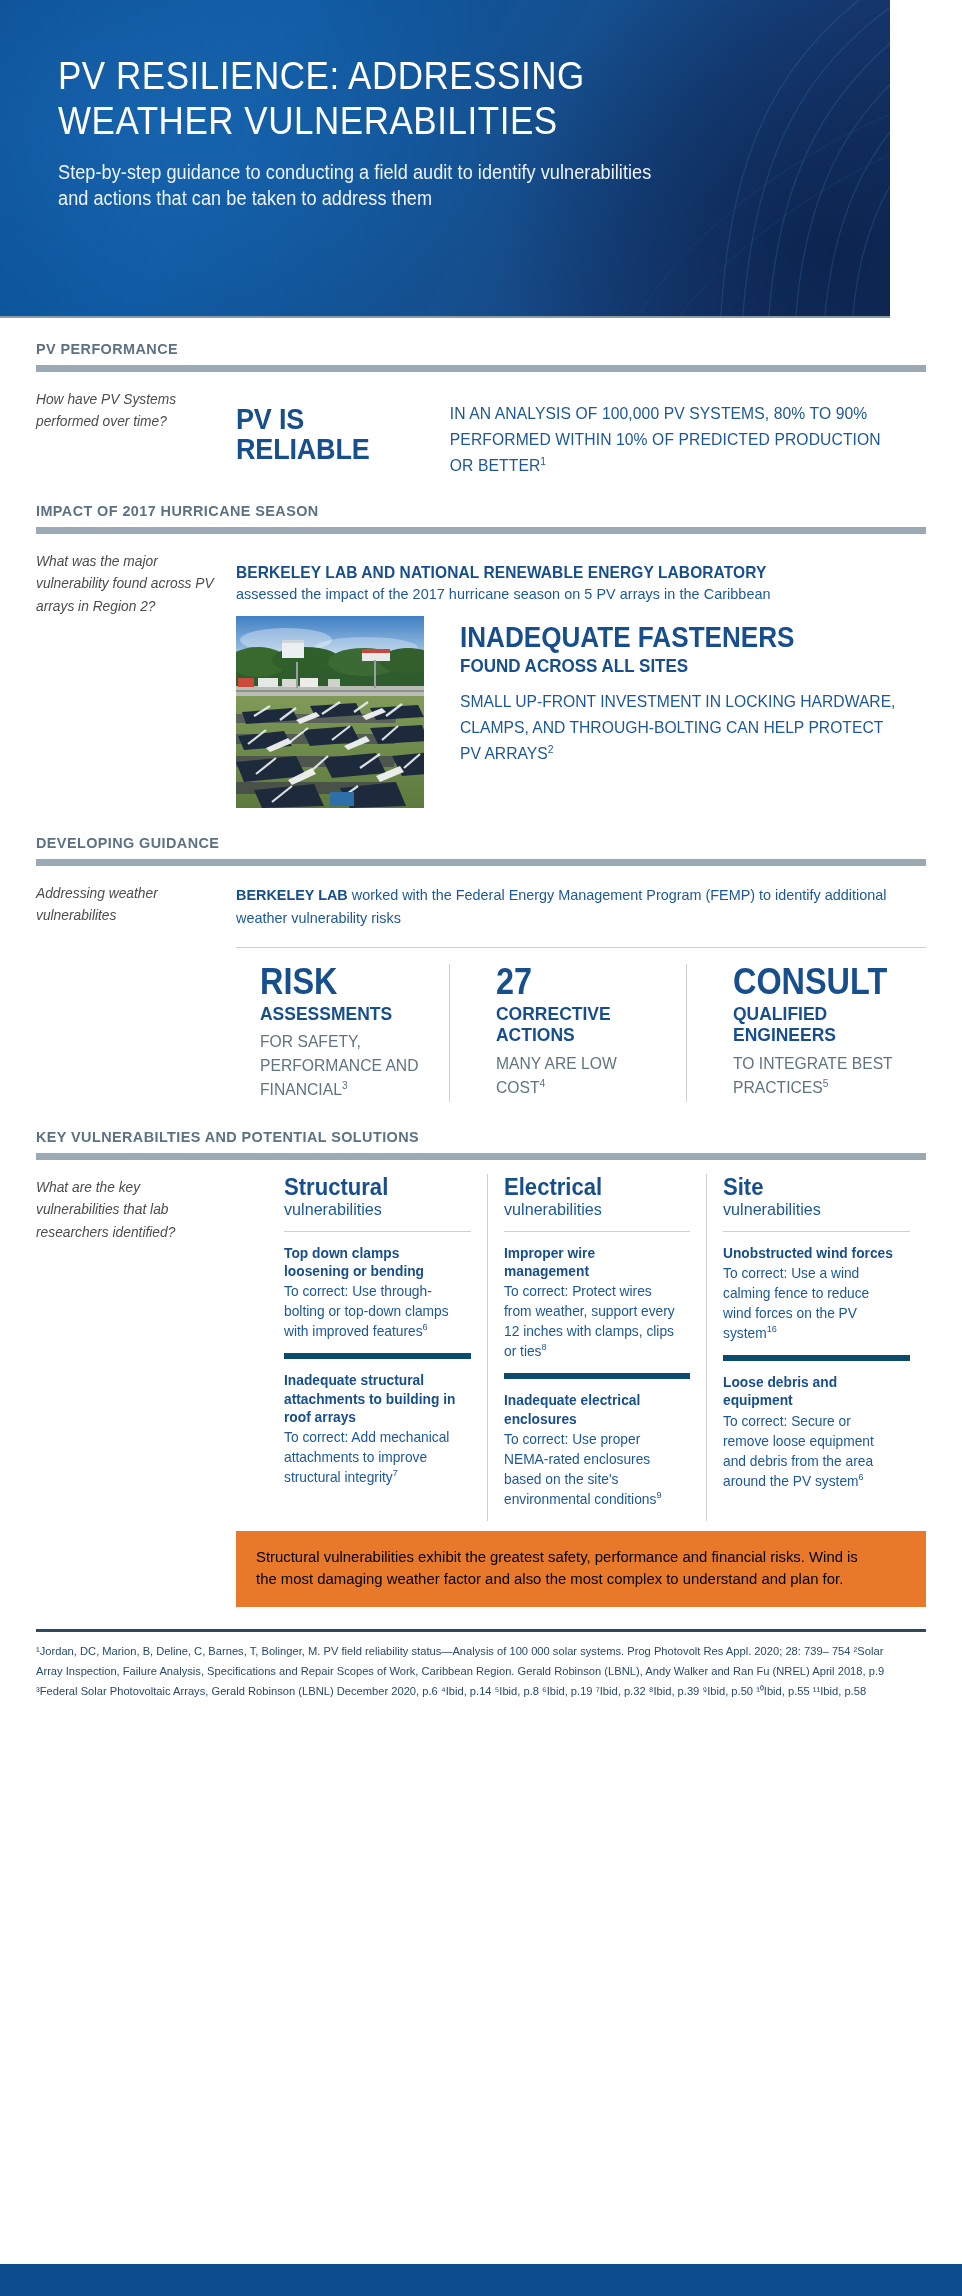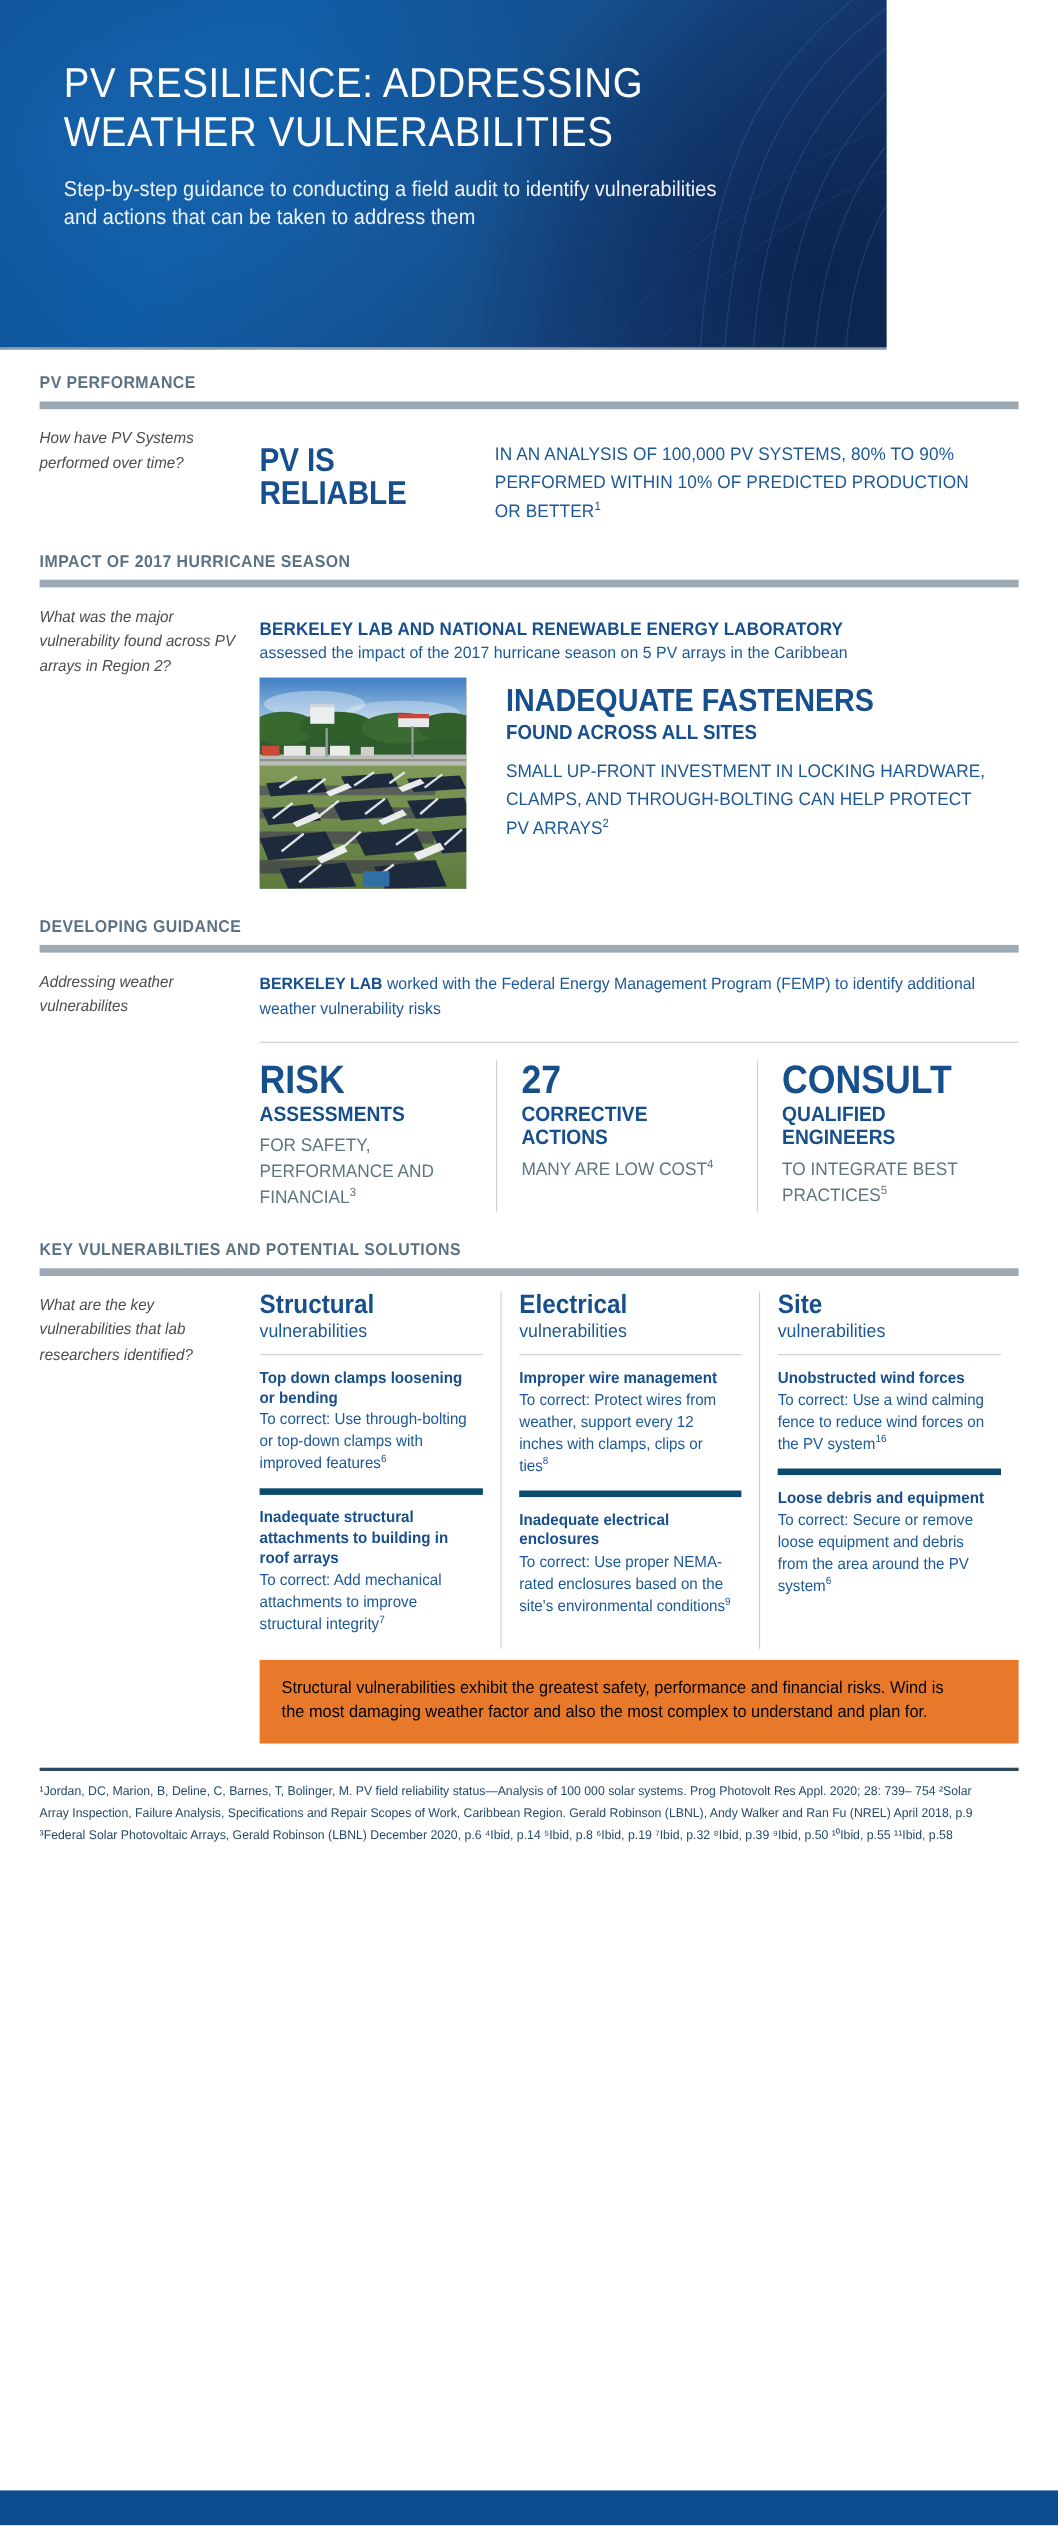--- a/index.html
+++ b/index.html
@@ -17,21 +17,21 @@
     height: 2296px;
     margin: 0 auto;
     background: #ffffff;
     overflow: hidden;
     box-sizing: border-box;
   }
 
   
   .header {
     position: relative;
-    width: 806px;
+    width: 890px;
     height: 318px;
     background: linear-gradient(118deg, #0b4f95 0%, #0d58a0 28%, #154f8e 58%, #173a73 82%, #14305f 100%);
     overflow: hidden;
     box-sizing: border-box;
     border-bottom: 2px solid #8c9aa6;
   }
   .header::before {
     content: "";
     position: absolute;
     inset: 0;
@@ -243,20 +243,21 @@
   .stats {
     display: flex;
     margin-top: 16px;
   }
   .stat {
     flex: 1 1 0;
     padding-right: 22px;
     border-right: 1px solid #c9cfd4;
     padding-left: 22px;
     box-sizing: border-box;
+    margin-left: 24px;
   }
   .stat:first-child { padding-left: 0; }
   .stat:last-child { border-right: none; }
   .stat-big {
     color: #174e8c;
     font-size: 36px;
     font-weight: bold;
     line-height: 1.0;
     transform: scaleX(0.9);
     transform-origin: left center;
@@ -276,20 +277,21 @@
     line-height: 1.45;
     margin-top: 6px;
     transform: scaleX(0.95);
     transform-origin: left center;
   }
 
   
   .vtable {
     display: flex;
     margin-top: 14px;
+    margin-left: 48px;
   }
   .vcol {
     flex: 1 1 0;
     box-sizing: border-box;
     padding-right: 16px;
     padding-left: 16px;
     border-right: 1px solid #c9cfd4;
   }
   .vcol:first-child { padding-left: 0; }
   .vcol:last-child { border-right: none; }

